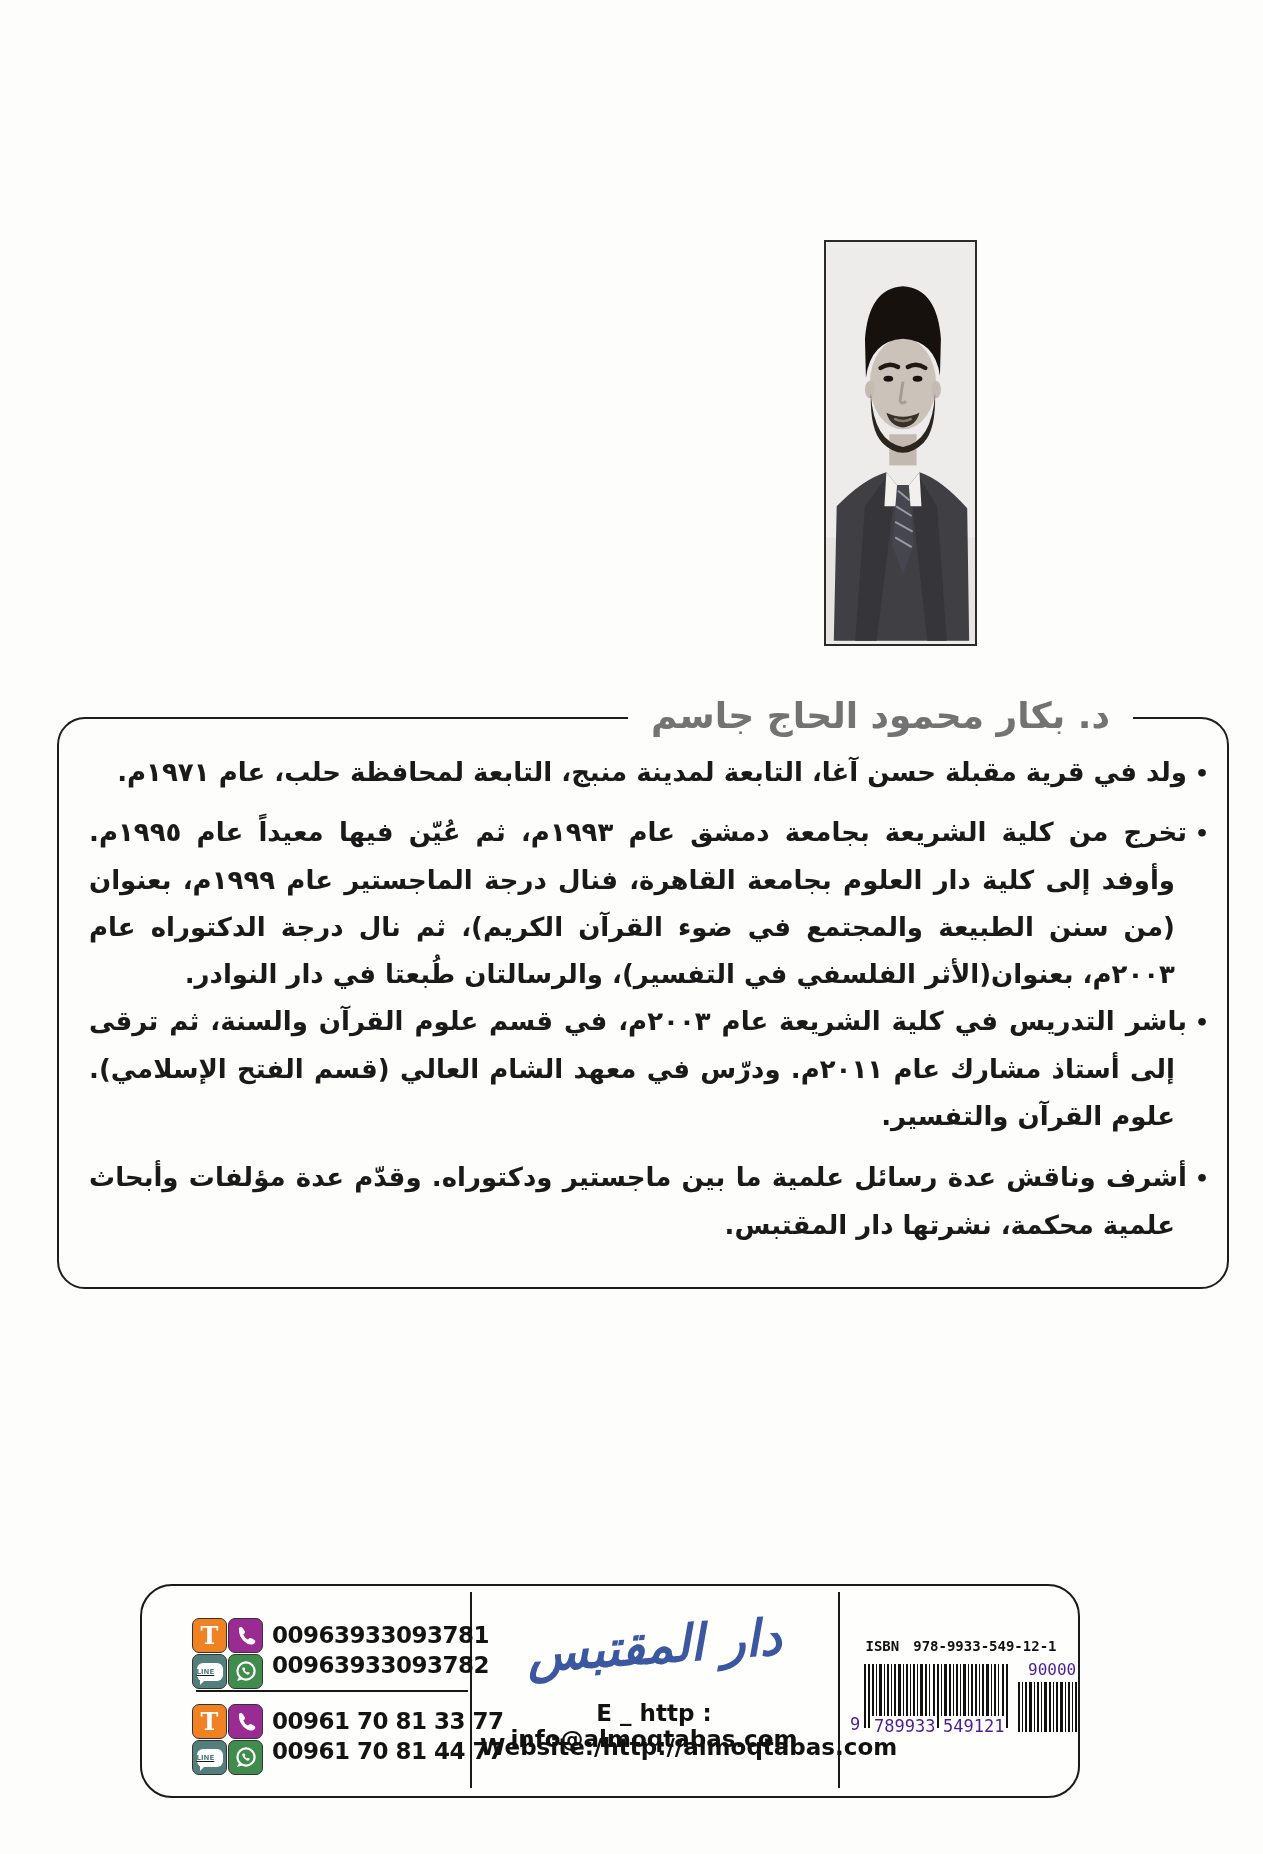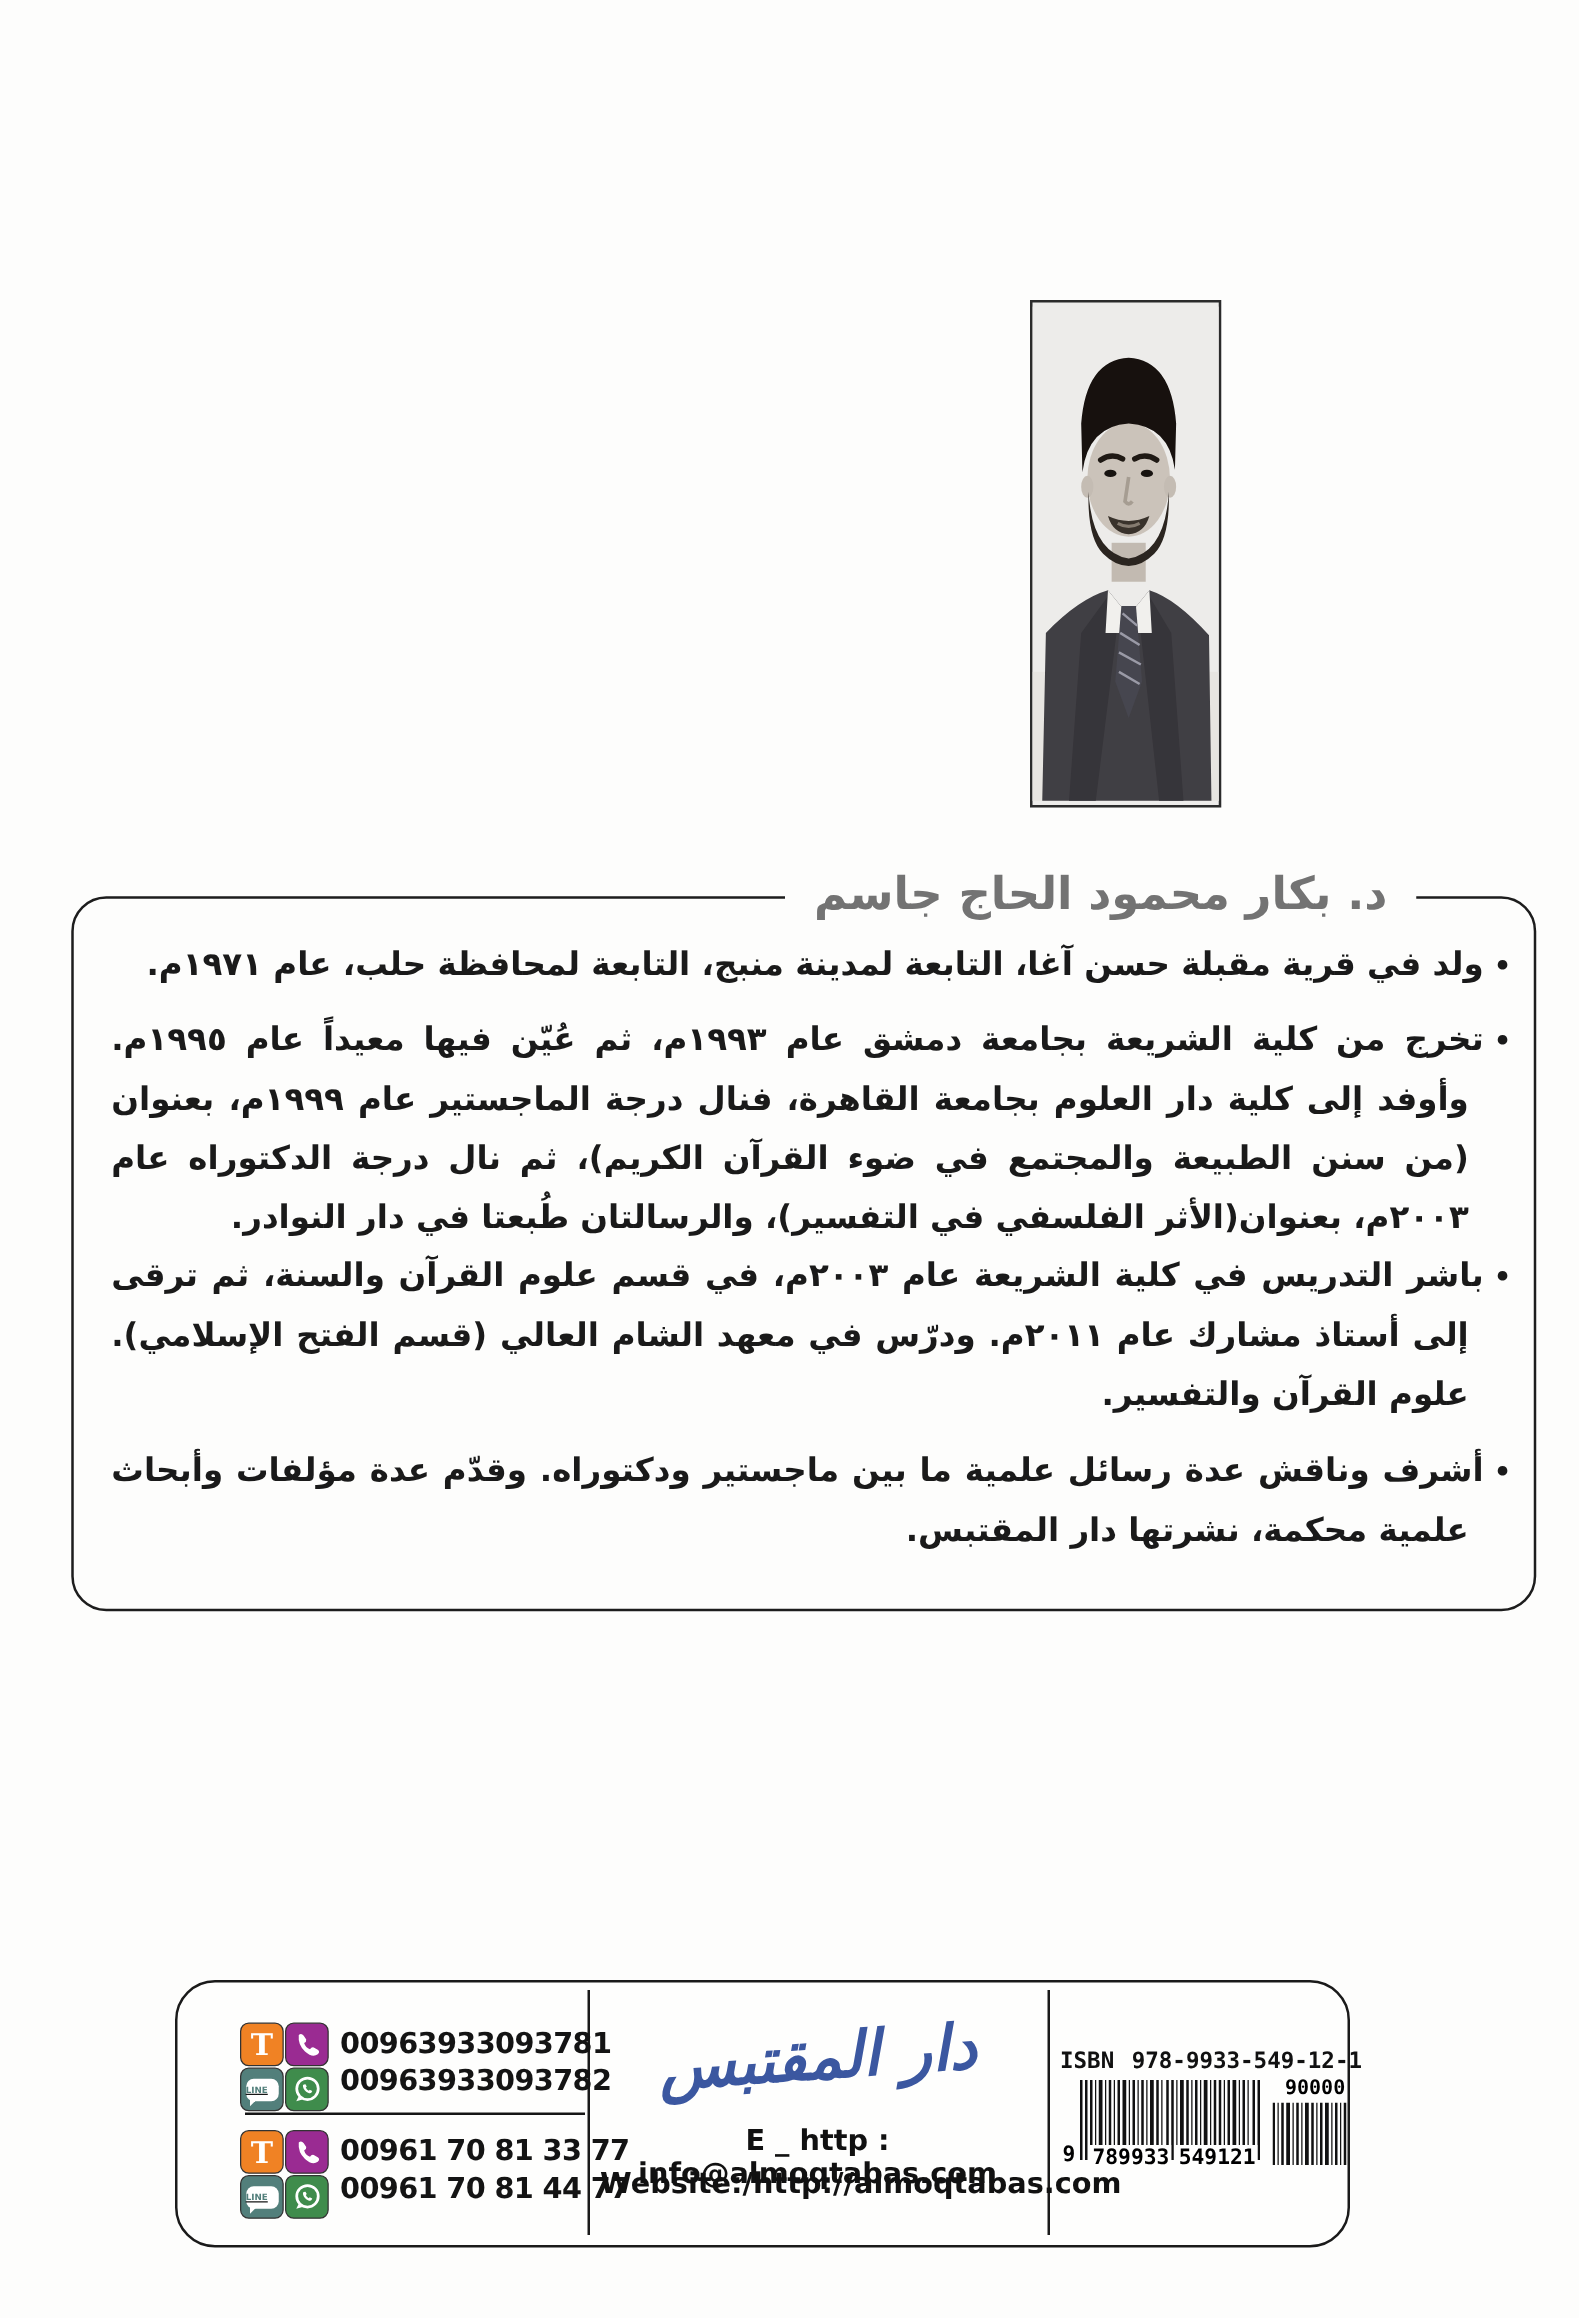--- a/index.html
+++ b/index.html
@@ -78,28 +78,28 @@
     font-family:"DejaVu Serif",serif;font-style:italic;font-weight:bold;
     font-size:50px;color:#3b57a0;direction:rtl;
     transform:rotate(-4deg);
   }
   .contact{position:absolute;left:338px;width:348px;text-align:center;font-weight:bold;color:#111;}
   .contact.email{top:114px;font-size:23px;}
   .contact.web{top:148px;font-size:23px;}
   
   .isbn-line{
     position:absolute;left:706px;top:52px;width:226px;text-align:center;
-    font-family:"DejaVu Sans Mono",monospace;font-weight:bold;font-size:18px;
+    font-family:"DejaVu Sans Mono",monospace;font-weight:bold;font-size:14px;
     white-space:nowrap;color:#111;
   }
   .isbn-line .lbl{margin-right:14px;}
   .barcode-main{position:absolute;left:722px;top:78px;width:146px;height:66px;}
   .bc-digit{
-    position:absolute;font-family:"DejaVu Sans Mono",monospace;font-weight:bold;
-    font-size:17px;color:#000000;background:#fefefd;padding:0 2px;white-space:nowrap;
+    position:absolute;font-family:"DejaVu Sans Mono",monospace;font-weight:normal;
+    font-size:17px;color:#4c1d95;background:#fefefd;padding:0 2px;white-space:nowrap;
   }
   .bc-9{left:706px;top:128px;background:transparent;}
   .bc-g1{left:730px;top:130px;}
   .bc-g2{left:799px;top:130px;}
   .bc-price{left:884px;top:74px;background:transparent;font-size:16px;}
   .barcode-sup{position:absolute;left:876px;top:96px;width:60px;height:50px;}
   svg .bar{fill:#111;}
 </style>
 </head>
 <body>

